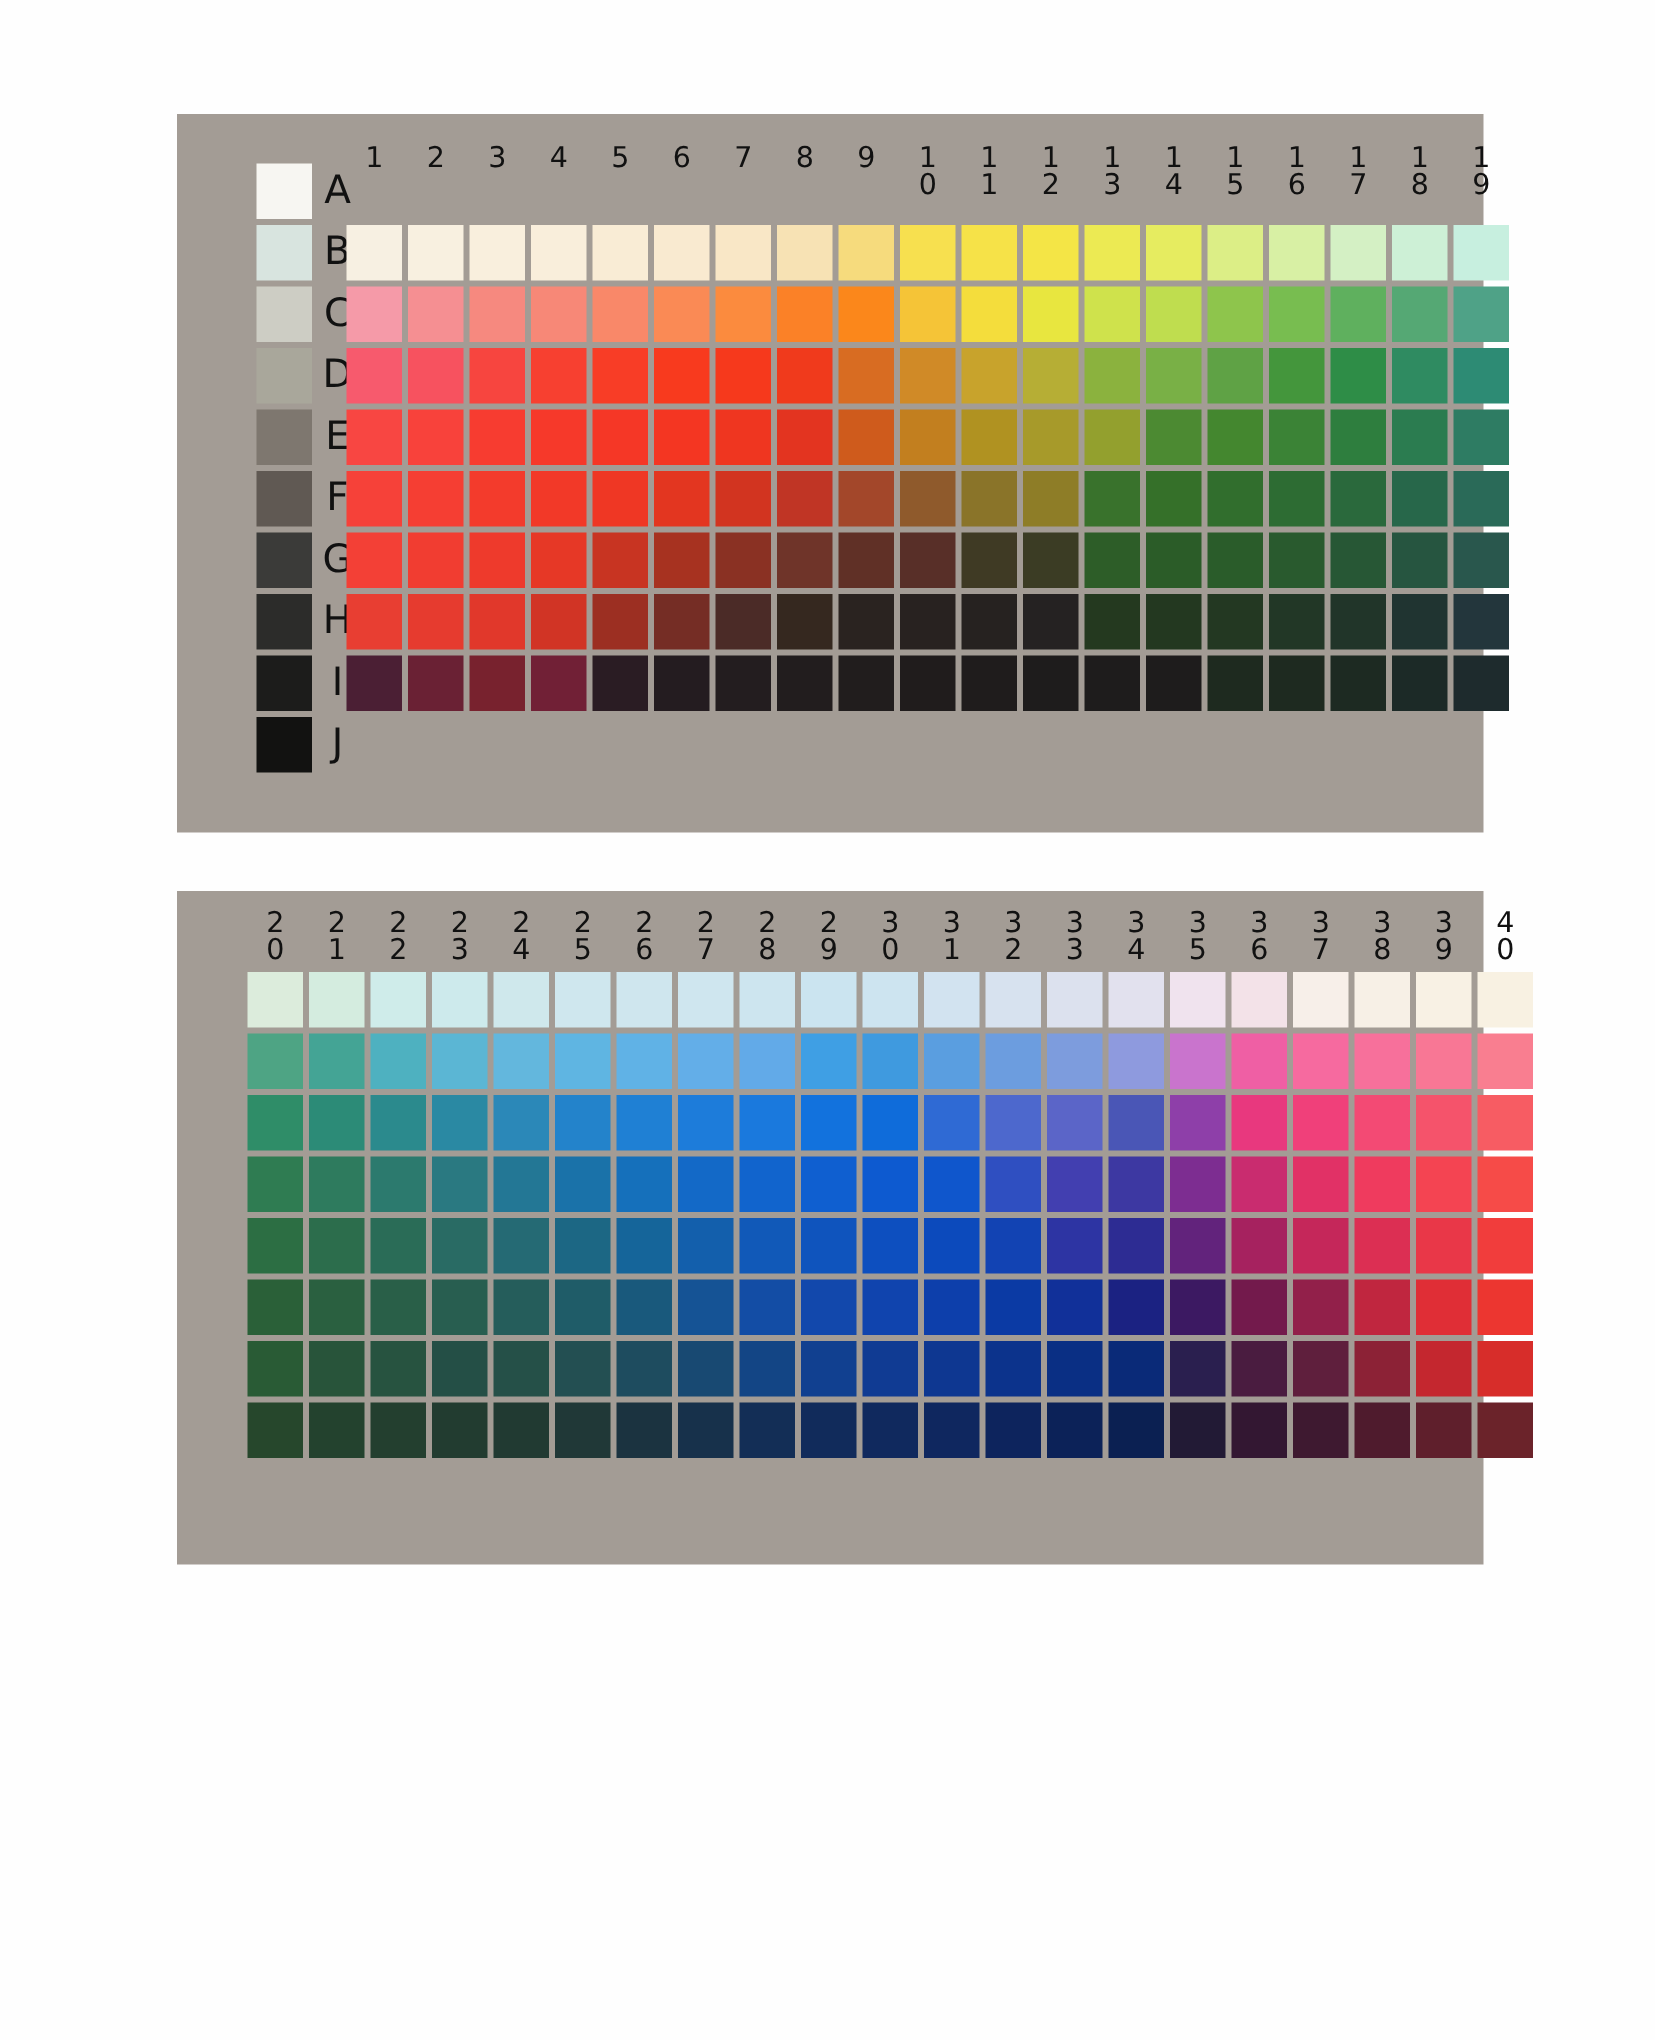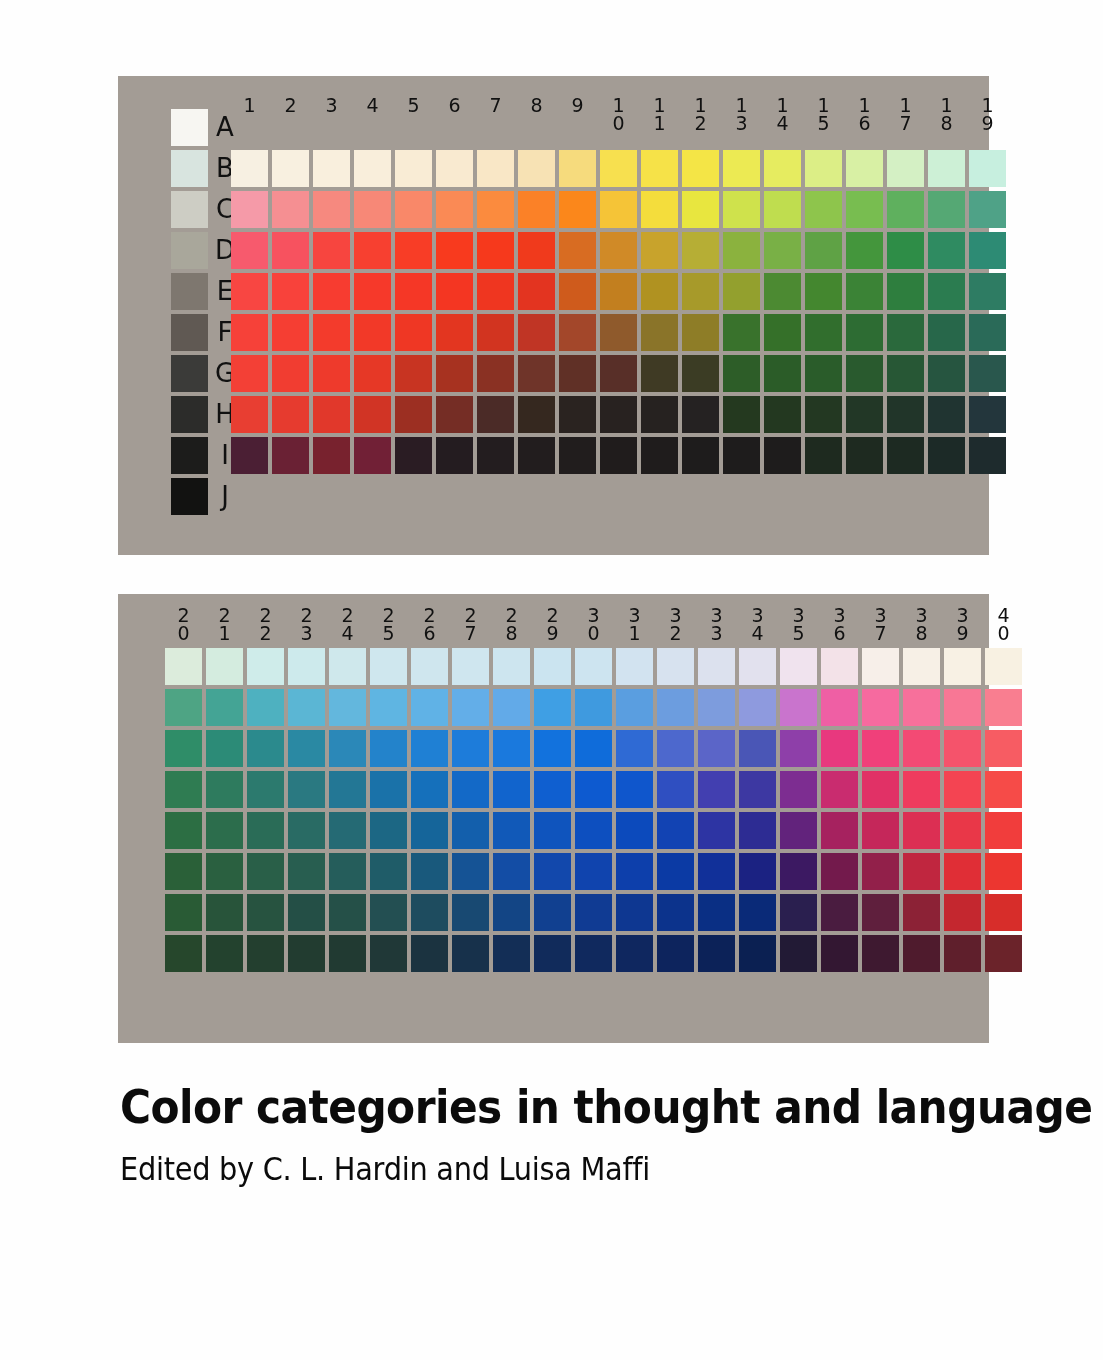--- a/index.html
+++ b/index.html
@@ -675,18 +675,14 @@
             <div class="chip" style="background: rgb(51, 23, 50);"></div>
             <div class="chip" style="background: rgb(62, 25, 48);"></div>
             <div class="chip" style="background: rgb(79, 27, 45);"></div>
             <div class="chip" style="background: rgb(95, 31, 44);"></div>
             <div class="chip" style="background: rgb(107, 35, 42);"></div>
           </div>
         </div>
     </div>
   </div>
 
-  <div id="title-block">
-    <h1 id="book-title">Color categories in thought and language</h1>
-    <p id="book-editors">Edited by C. L. Hardin and Luisa Maffi</p>
-  </div>
 
 </div>
 
 </body></html>

